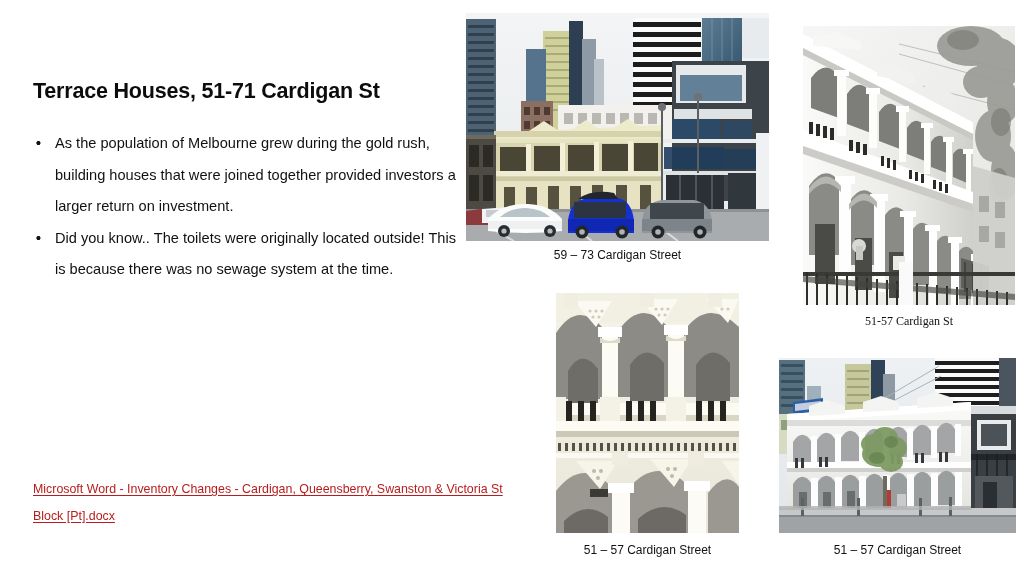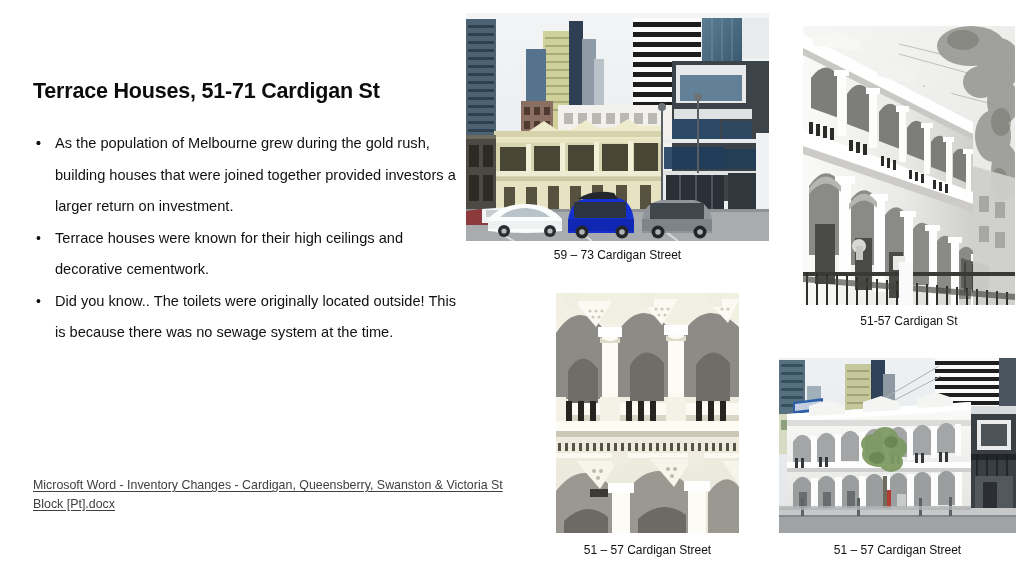--- a/index.html
+++ b/index.html
@@ -64,22 +64,22 @@
     line-height: 31.5px;
     color: #111111;
   }
   .bullet-item b { font-weight: normal; }
 
   
   .link-block {
     position: absolute;
     left: 8px;
     font-size: 12.4px;
-    line-height: 19px;
-    color: #404040;
+    line-height: 27px;
+    color: #b91c1c;
     text-decoration: underline;
     text-underline-offset: 2px;
     width: 500px;
     cursor: pointer;
   }
   .link-doc { top: 476px; width: 488px; }
   .link-url { top: 538px; width: 420px; }
 
   
   .photo {
@@ -94,21 +94,21 @@
     text-align: center;
     white-space: nowrap;
   }
 
   
   #photo-cardigan-59-73 { left: 466px; top: 13px; width: 303px; height: 228px; }
   #cap-59-73 { left: 466px; top: 248px; width: 303px; }
 
   
   #photo-cardigan-51-57-bw { left: 803px; top: 26px; width: 212px; height: 279px; }
-  #cap-51-57-bw { left: 803px; top: 314px; width: 212px; }
+  #cap-51-57-bw { left: 803px; top: 314px; width: 212px; font-family: Liberation Serif, serif; }
 
   
   #photo-cardigan-51-57-detail { left: 556px; top: 293px; width: 183px; height: 240px; }
   #cap-51-57-detail { left: 545px; top: 543px; width: 205px; }
 
   
   #photo-cardigan-51-57-colour { left: 779px; top: 358px; width: 237px; height: 175px; }
   #cap-51-57-colour { left: 775px; top: 543px; width: 245px; }
 
   svg.scene { display: block; width: 100%; height: 100%; }
@@ -123,21 +123,20 @@
   <ul class="bullet-list">
     <li class="bullet-item">
       <span class="dot">•</span>
     </li>
     <li class="bullet-item">
       <span class="dot">•</span>
       <span>As the population of Melbourne grew during the gold rush, building houses that were joined together provided investors a larger return on investment.</span>
     </li>
     <li class="bullet-item">
       <span class="dot">•</span>
-      <span>Terrace houses were known for their high ceilings and decorative cementwork.</span>
     </li>
     <li class="bullet-item">
       <span class="dot">•</span>
       <b>Did you know..</b><span> The toilets were originally located outside! This is because there was no sewage system at the time.</span>
     </li>
   </ul>
 
   <div class="link-block link-doc">Microsoft Word - Inventory Changes - Cardigan, Queensberry, Swanston &amp; Victoria St Block [Pt].docx</div>
 
 </div>

